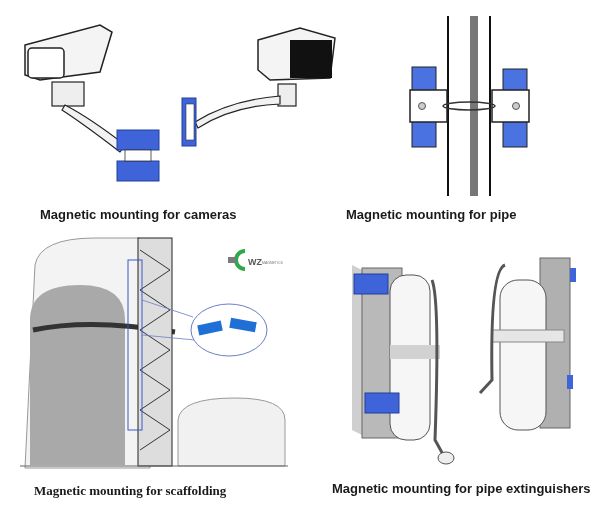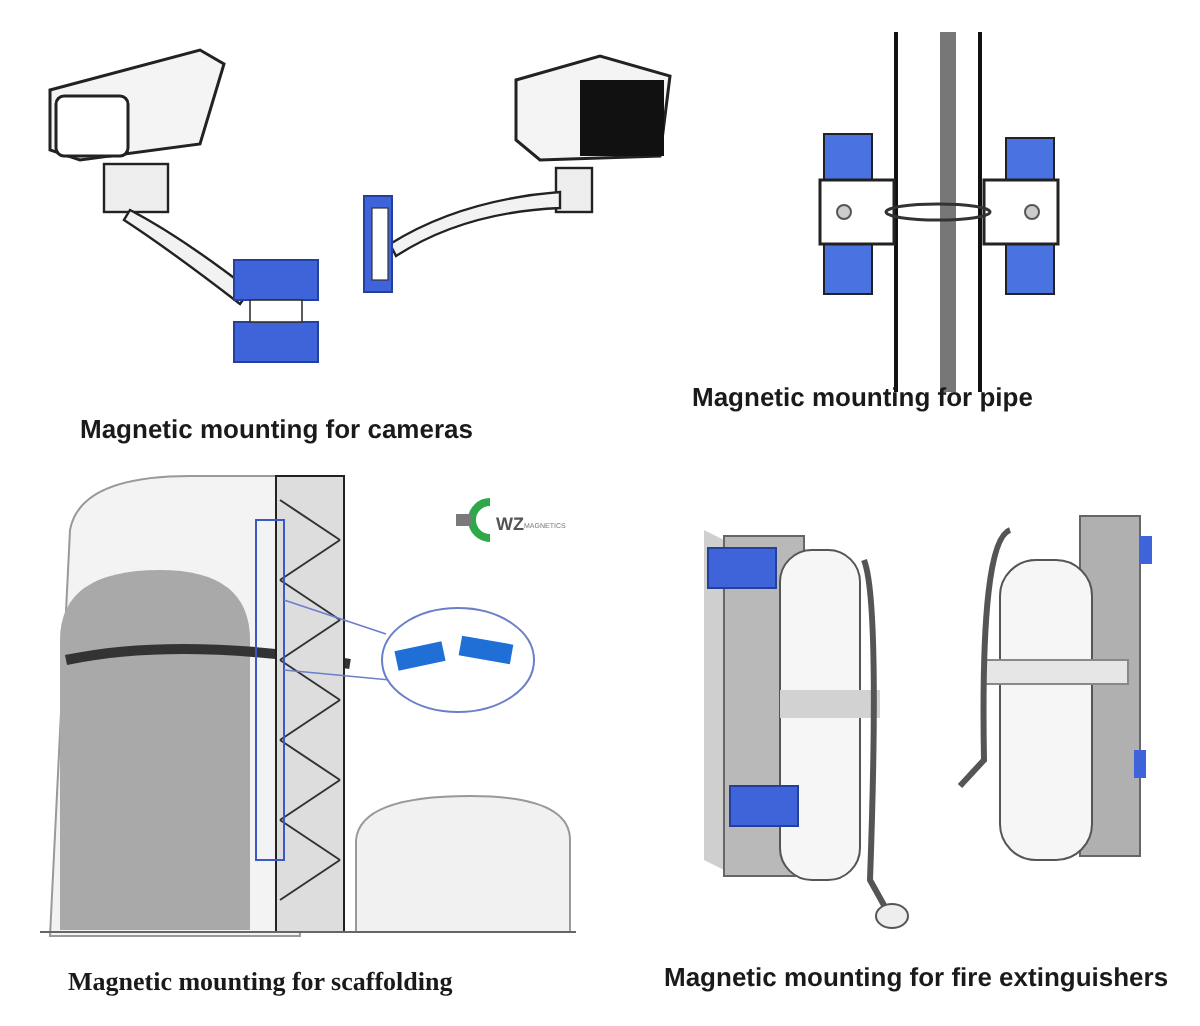--- a/index.html
+++ b/index.html
@@ -89,15 +89,15 @@
     <rect x="540" y="258" width="30" height="170" fill="#b0b0b0" stroke="#666"></rect>
     <rect x="500" y="280" width="46" height="150" rx="18" fill="#f6f6f6" stroke="#555"></rect>
     <rect x="492" y="330" width="72" height="12" fill="#e6e6e6" stroke="#888"></rect>
     <path d="M505,265 Q490,270 492,380 L480,393" fill="none" stroke="#555" stroke-width="3"></path>
     <rect x="570" y="268" width="6" height="14" fill="#3f63d8"></rect>
     <rect x="567" y="375" width="6" height="14" fill="#3f63d8"></rect>
   </g>
 </svg>
 
 <div class="caption" style="left:40px;top:207px;">Magnetic mounting for cameras</div>
-<div class="caption" style="left:346px;top:191px;">Magnetic mounting for pipe</div>
+<div class="caption" style="left:346px;top:207px;">Magnetic mounting for pipe</div>
 <div class="caption" style="left:34px;top:483px;font-family:Liberation Serif, serif;">Magnetic mounting for scaffolding</div>
-<div class="caption" style="left:332px;top:481px;">Magnetic mounting for fire extinguishers</div>
+<div class="caption" style="left:332px;top:481px;">Magnetic mounting for pipe extinguishers</div>
 
 </body></html>

